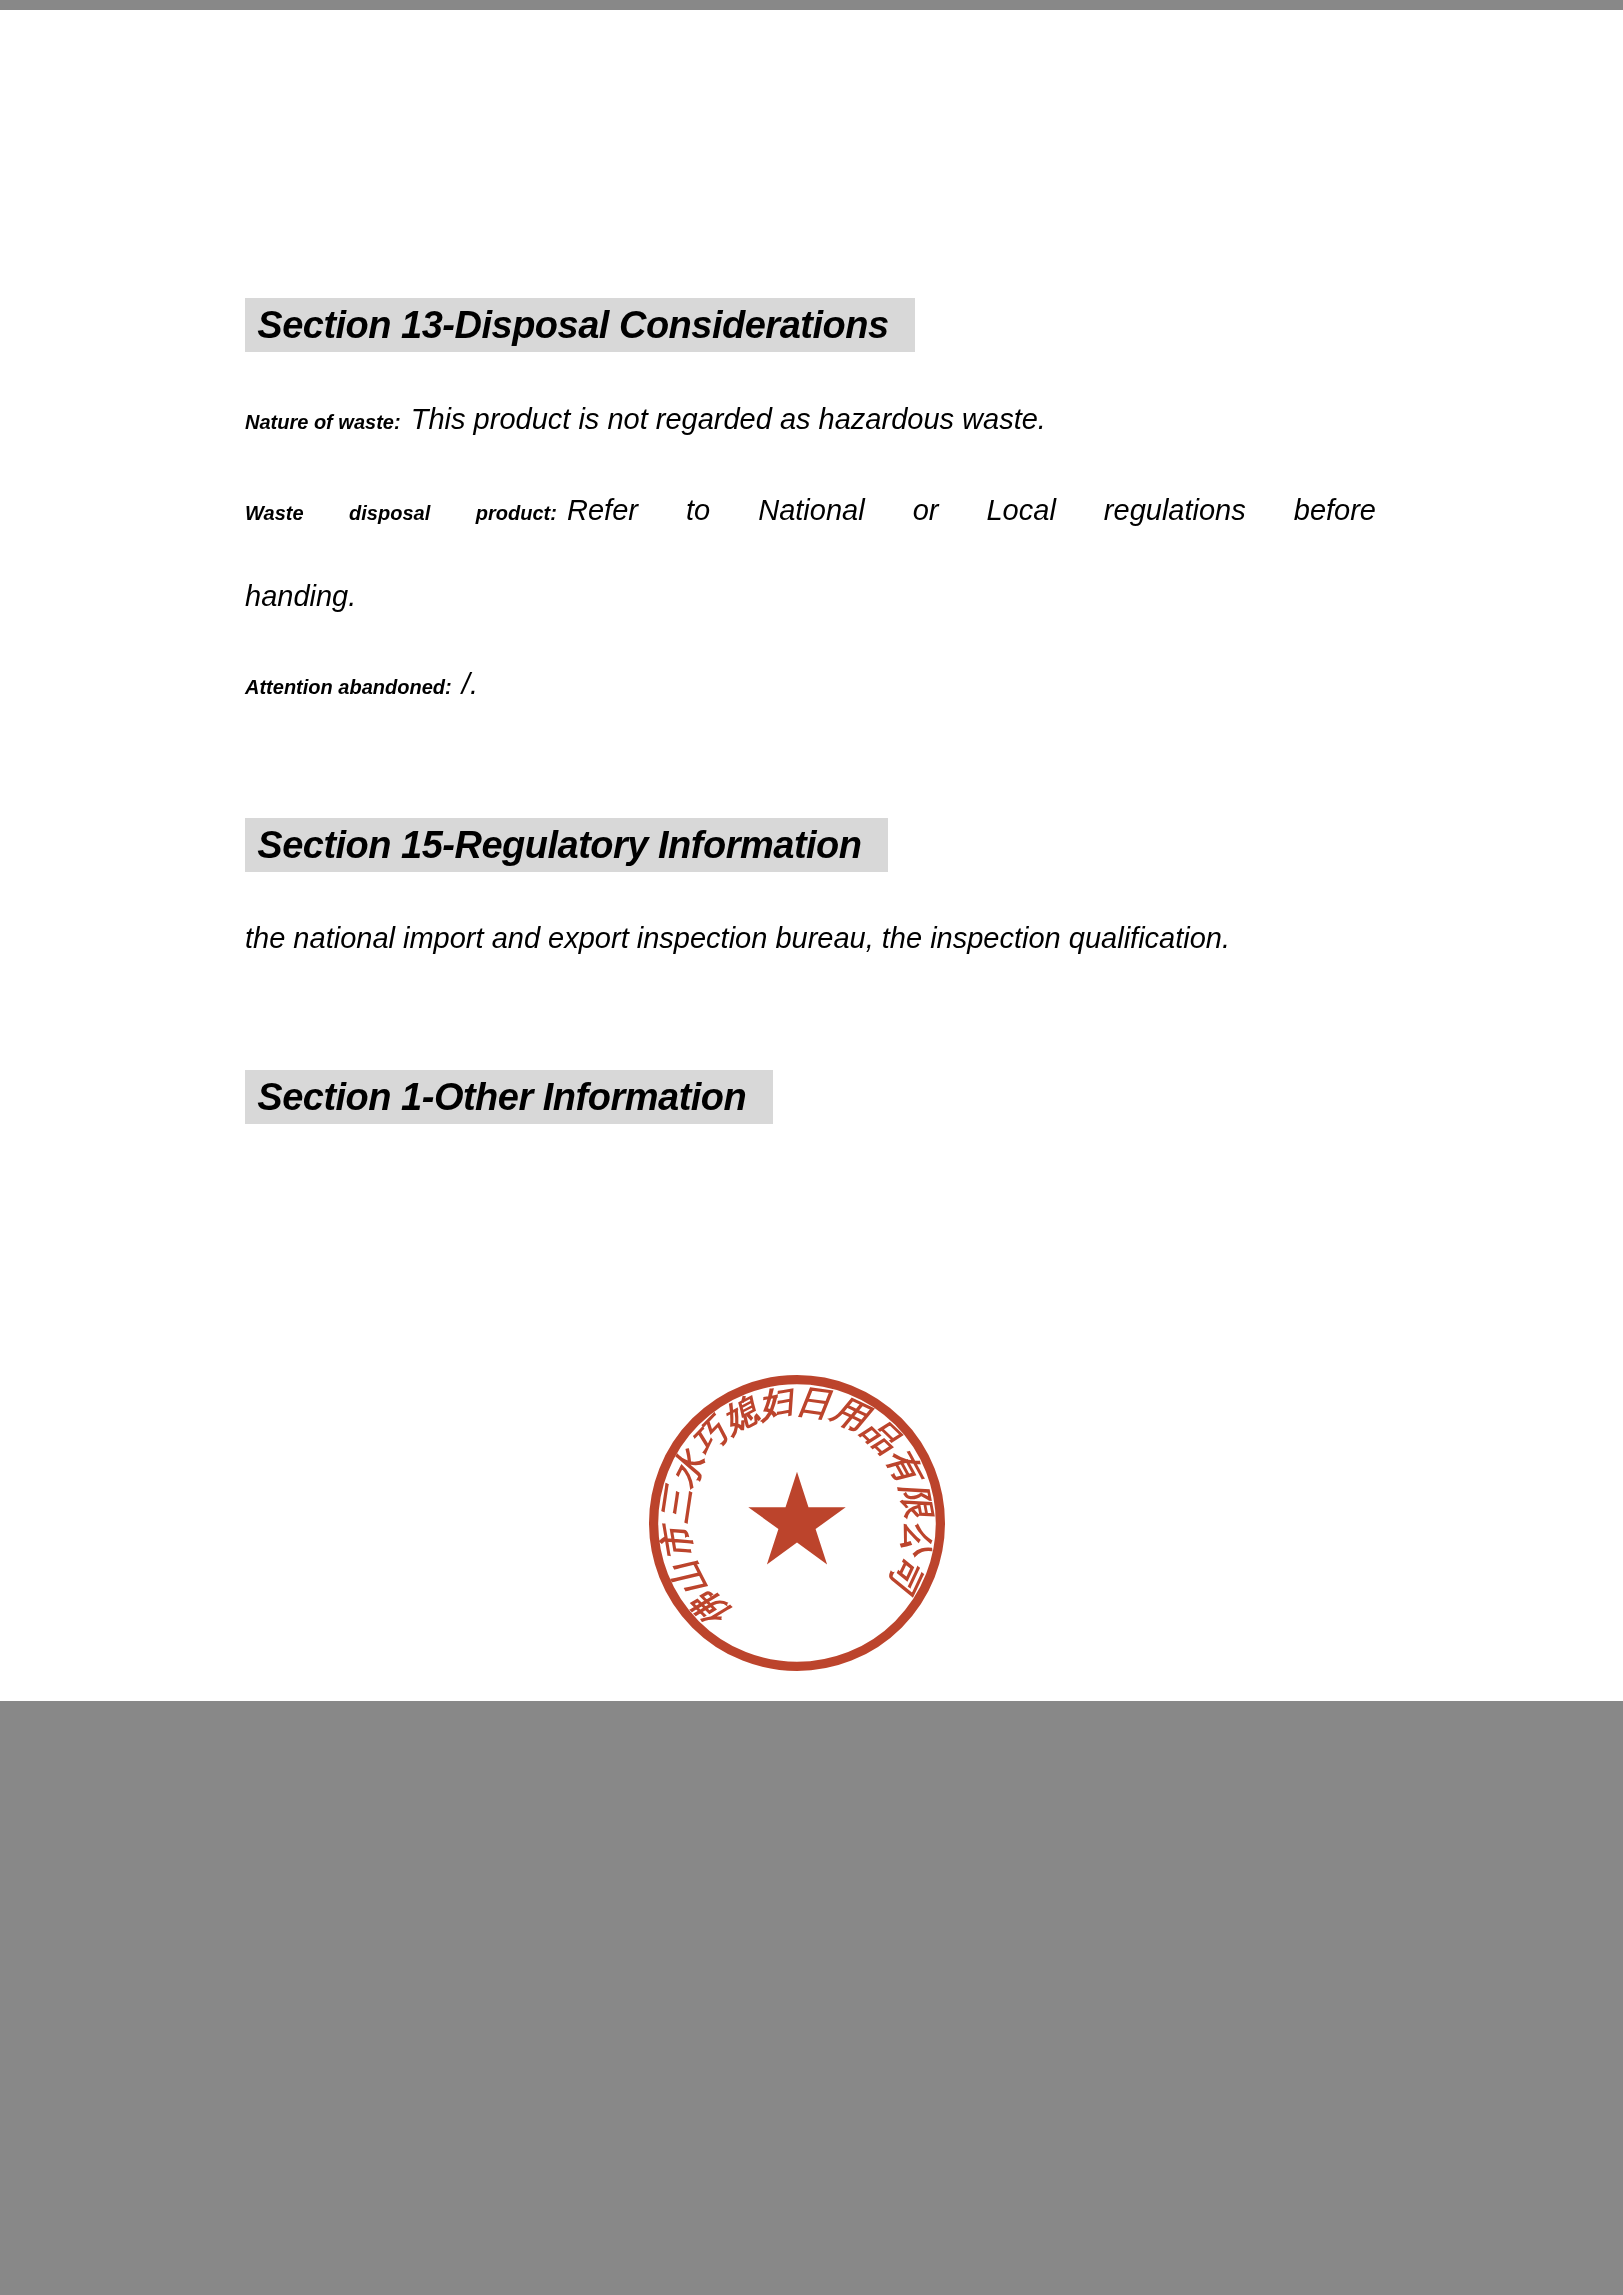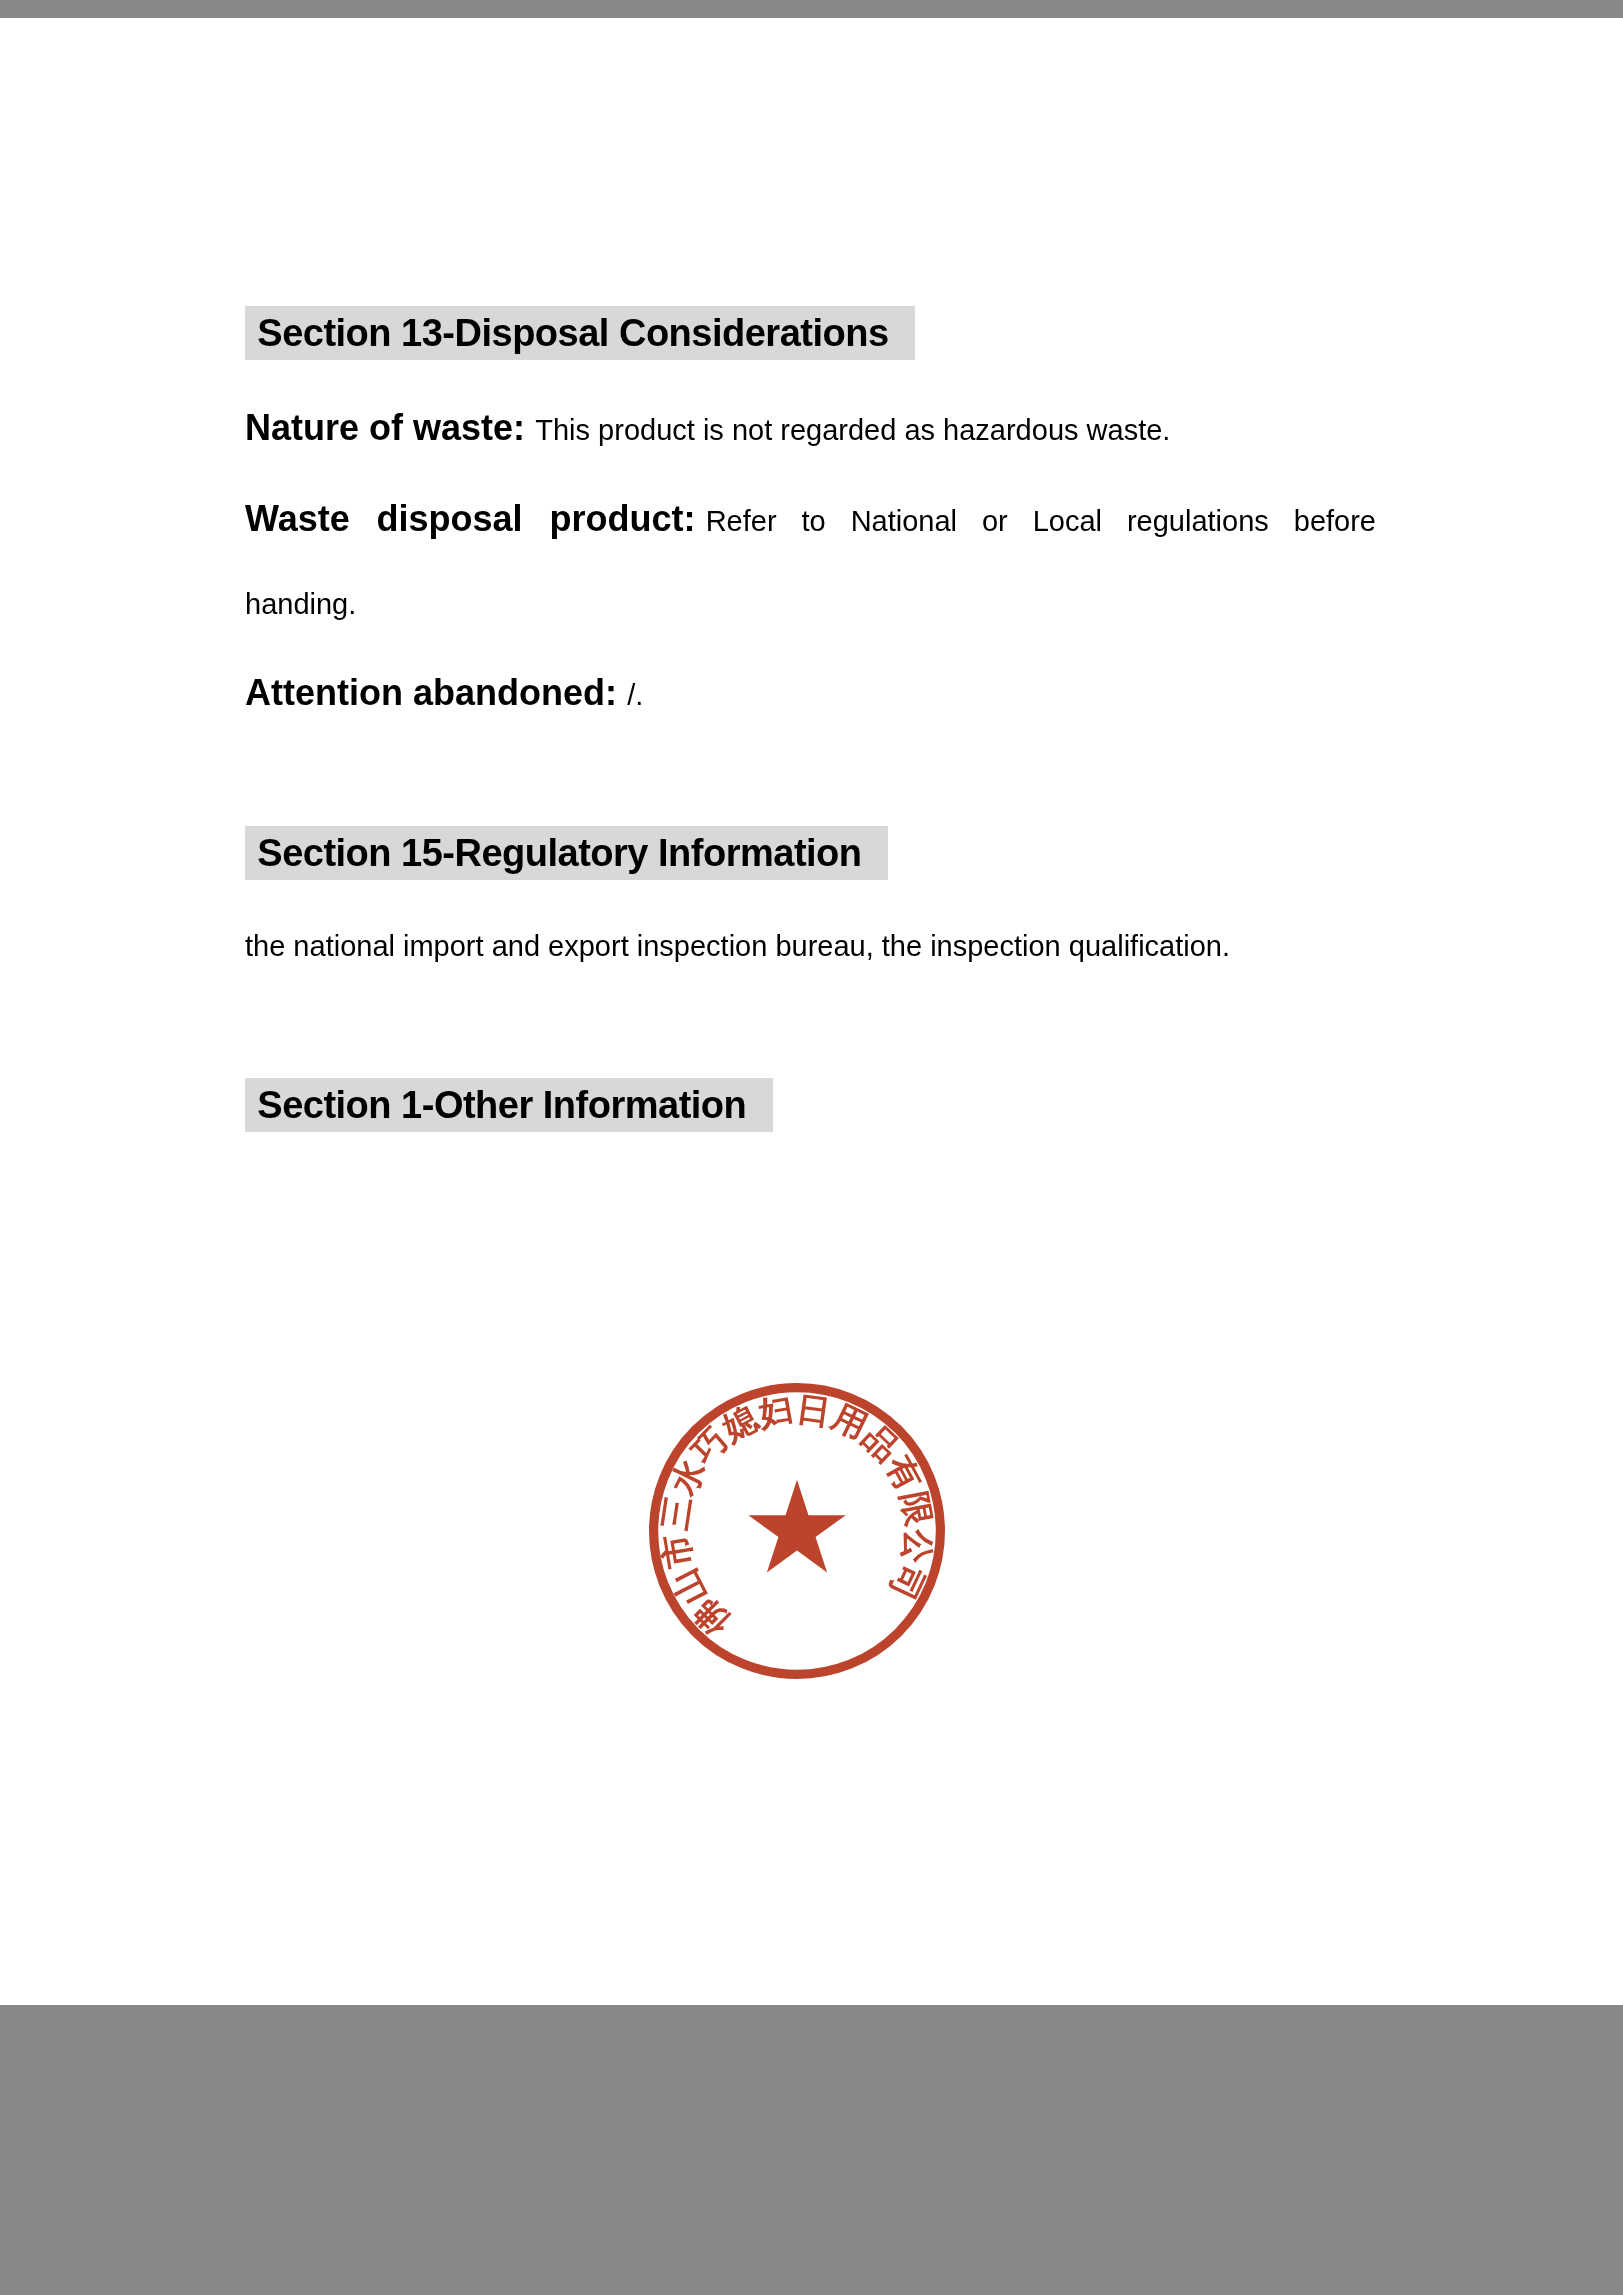--- a/index.html
+++ b/index.html
@@ -1,26 +1,27 @@
 <!DOCTYPE html>
 <html style="--page_bg: #ffffff; --text: #000000; --heading_highlight: #d8d8d8; --stamp_red: #b8381e;font-size:8.2px"><head>
 <meta charset="utf-8">
 <style>
   html, body { margin: 0; padding: 0; background: #888; }
   .page {
     position: relative;
     width: 1623px;
-    height: 1987px;
-    margin: 18px auto;
+    height: 1691px;
+    margin: 10px auto;
     background: var(--page_bg, #ffffff);
     color: var(--text, #000000);
     font-family: "Liberation Sans", "DejaVu Sans", sans-serif;
     box-sizing: border-box;
     padding: 288px 247px 0 245px;
     overflow: hidden;
+    font-style: italic;
   }
   .sec-h {
     display: inline-block;
     background: var(--heading_highlight, #d8d8d8);
     font-size: 38px;
     font-weight: bold;
     line-height: 54px;
     letter-spacing: -0.5px;
     padding: 0 26.6px 0 12.3px;
     margin: 84px 0 25.6px 0;
@@ -28,21 +29,21 @@
   }
   .doc-section:first-child .sec-h { margin-top: 0; }
   .sec-h-wrap { display: block; }
   .line {
     margin: 0 0 5.1px 0;
     font-size: 29px;
     line-height: 83px;
     color: var(--text, #000000);
   }
   .line .lbl {
-    font-size: 36px;
+    font-size: 20px;
     font-weight: bold;
     margin-right: 10.2px;
   }
   .jline {
     text-align: justify;
     text-align-last: justify;
     margin-bottom: 0;
   }
   .cont-line { margin-top: 0; }
   .stamp {

